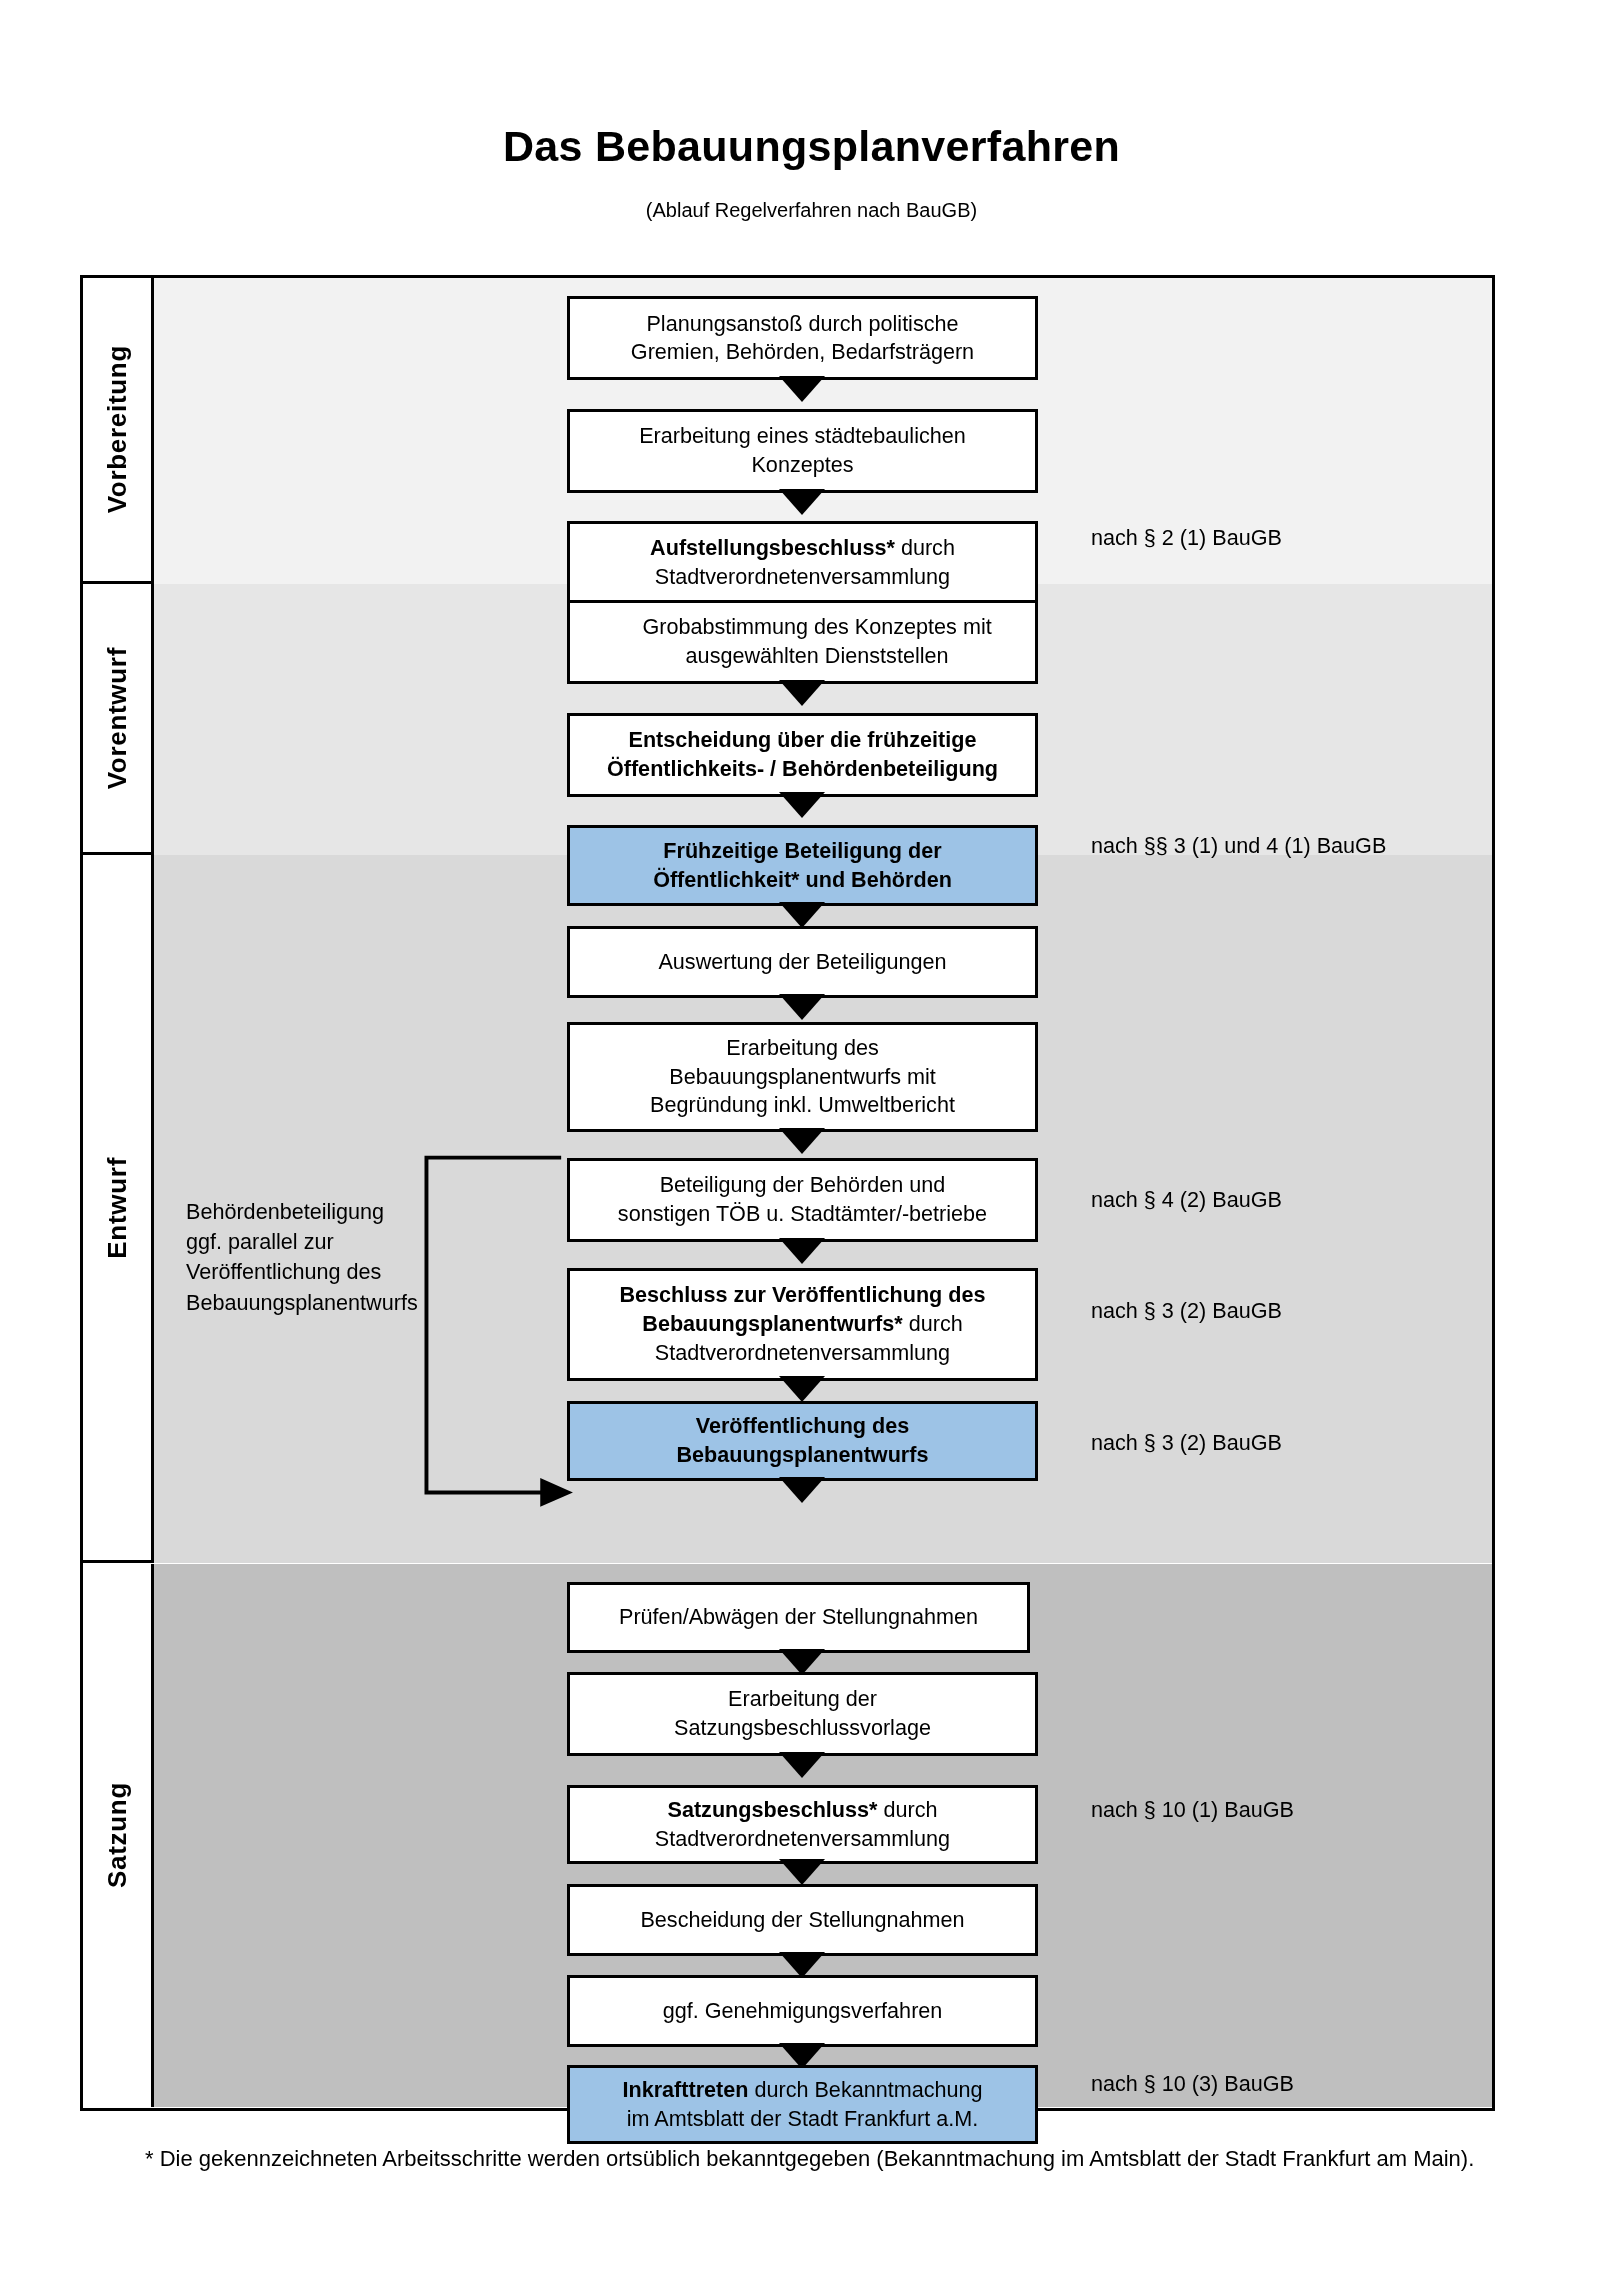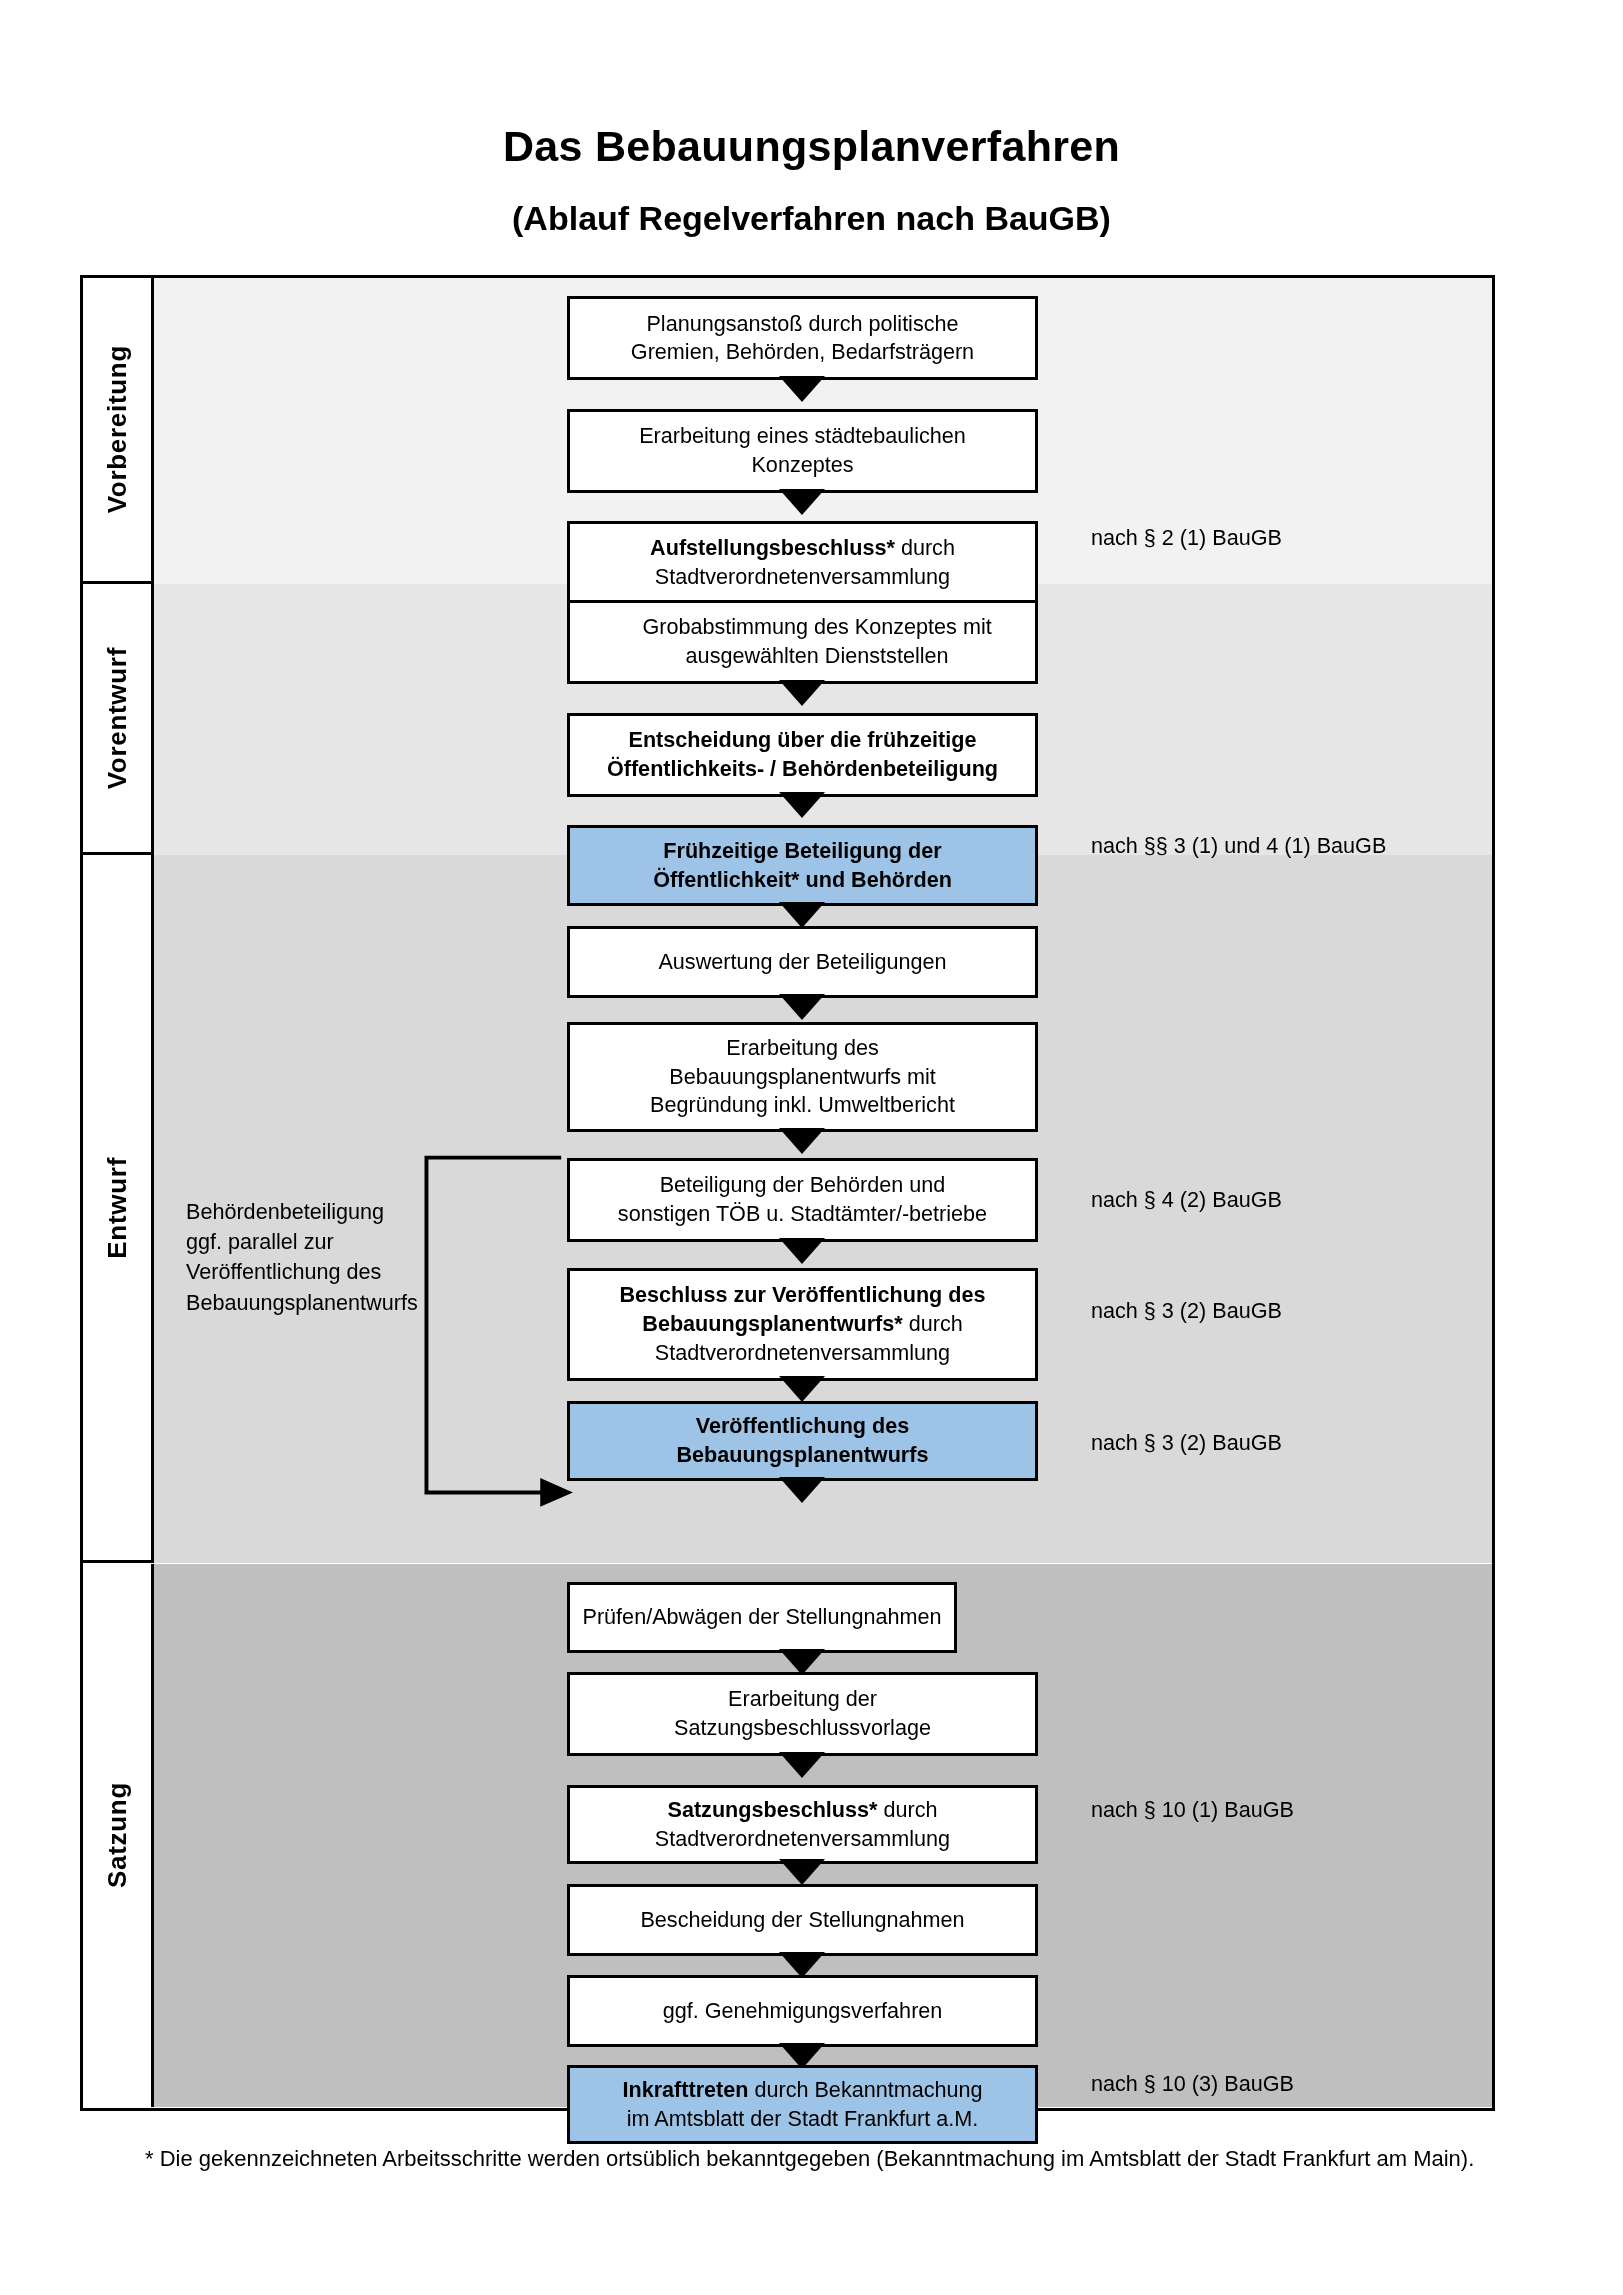--- a/index.html
+++ b/index.html
@@ -7,21 +7,21 @@
     width: 1623px; height: 2295px;
     background: #ffffff;
     font-family: "Liberation Sans", sans-serif;
     color: #000000;
   }
   .page { position: relative; width: 1623px; height: 2295px; }
 
   
   .title-block { position: absolute; left: 0; top: 122px; width: 1623px; text-align: center; }
   .main-title { font-size: 43px; font-weight: bold; letter-spacing: 0.3px; }
-  .sub-title  { font-size: 34px; font-weight: bold; margin-top: 27.5px; }
+  .sub-title  { font-size: 20px; font-weight: normal; margin-top: 27.5px; }
 
   
   .frame {
     position: absolute; left: 80px; top: 275px;
     width: 1415px; height: 1836px;
     border: 3.9px solid #000;
     background: #ffffff;
   }
 
   
@@ -173,21 +173,21 @@
         </div>
         <div class="arrow" style="left: 696px; top: 960px;"></div>
         <div class="fbox" style="left: 484px; width: 471px; top: 990px; height: 113px;">
           <span class="t"><b>Beschluss zur Veröffentlichung des</b><br><b>Bebauungsplanentwurfs*</b> durch<br><span>Stadtverordnetenversammlung</span></span>
         </div>
         <div class="arrow" style="left: 696px; top: 1098px;"></div>
         <div class="fbox blue" style="left: 484px; width: 471px; top: 1123px; height: 80px;">
           <span class="t"><b>Veröffentlichung des</b><br><b>Bebauungsplanentwurfs</b></span>
         </div>
         <div class="arrow" style="left: 696px; top: 1199px;"></div>
-        <div class="fbox" style="left: 484px; width: 390px; top: 1304px; height: 71px;">
+        <div class="fbox" style="left: 484px; width: 463px; top: 1304px; height: 71px;">
           <span class="t"><span>Prüfen/Abwägen der Stellungnahmen</span></span>
         </div>
         <div class="arrow" style="left: 696px; top: 1371px;"></div>
         <div class="fbox" style="left: 484px; width: 471px; top: 1394px; height: 84px;">
           <span class="t"><span>Erarbeitung der</span><br><span>Satzungsbeschlussvorlage</span></span>
         </div>
         <div class="arrow" style="left: 696px; top: 1474px;"></div>
         <div class="fbox" style="left: 484px; width: 471px; top: 1507px; height: 79px;">
           <span class="t"><b>Satzungsbeschluss*</b> durch<br><span>Stadtverordnetenversammlung</span></span>
         </div>

